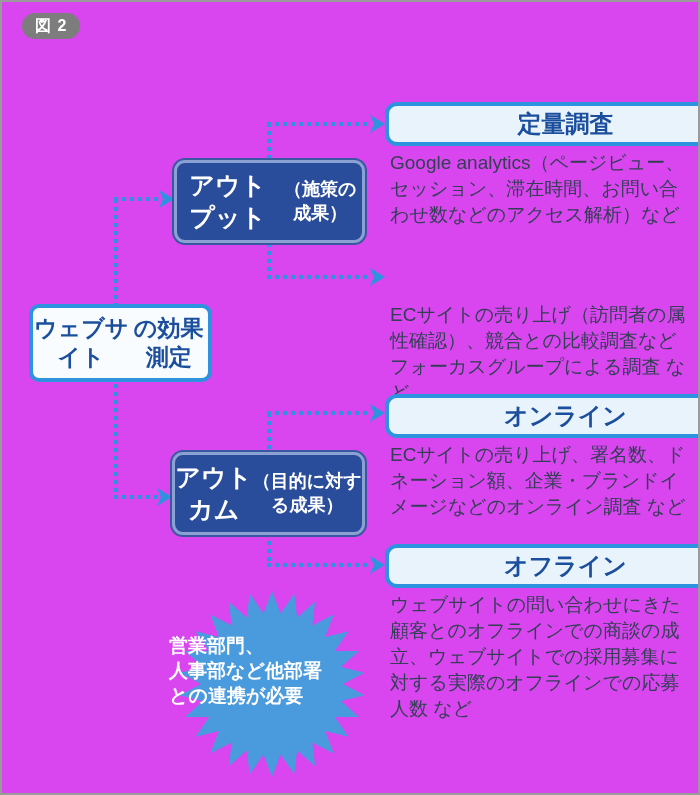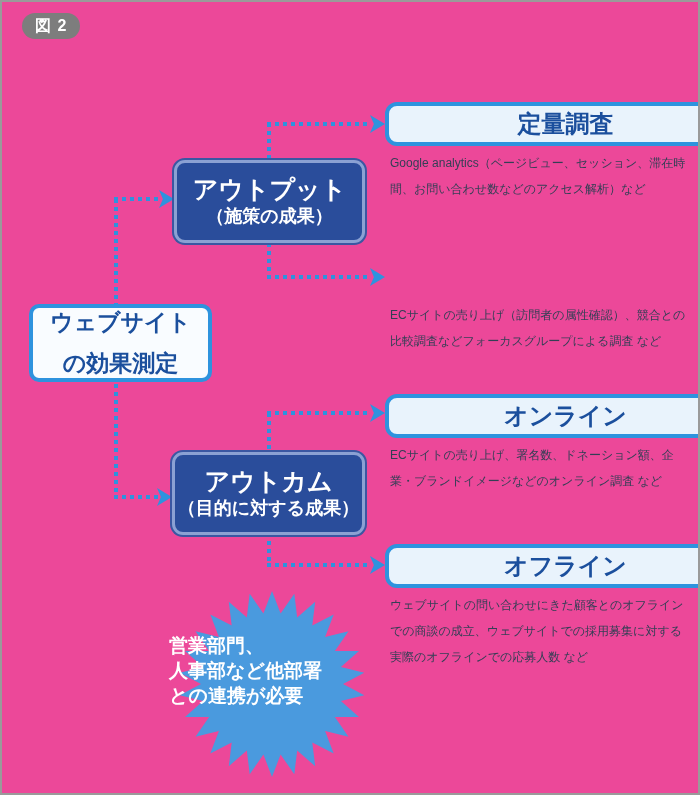--- a/index.html
+++ b/index.html
@@ -9,70 +9,70 @@
     --light-box-fill:#e9f3fc;
     --heading-text:#1b4f9d;
     --body-text:#333f55;
     --starburst:#4a9ade;
     --badge-bg:#7d7d7d;
   }
   *{margin:0;padding:0;box-sizing:border-box;}
   html,body{background:#fff;}
   body{font-family:"Liberation Sans","DejaVu Sans",sans-serif;}
   .page{
-    position:relative;width:700px;height:795px;background:#ec4899;
+    position:relative;width:700px;height:795px;background:#d946ef;
     border:2px solid #9a9a9a;overflow:hidden;
   }
   .badge{
     position:absolute;left:20px;top:11px;
     background:var(--badge-bg,#7d7d7d);color:#fff;
     font-size:16px;font-weight:bold;line-height:26px;
     padding:0 13px;border-radius:14px;letter-spacing:1px;
   }
   .title{
     position:absolute;left:0;top:30px;width:100%;
     text-align:center;font-size:29px;font-weight:bold;color:#0a0a0a;
     letter-spacing:1px;
   }
   
   .root-box{
     position:absolute;left:27px;top:302px;width:183px;height:78px;
     background:#f9fcff;border:4px solid var(--accent,#2e93de);border-radius:10px;
-    display:flex;flex-direction:column;align-items:center;justify-content:space-between;
+    display:flex;flex-direction:row;align-items:center;justify-content:space-between;
     font-size:23px;font-weight:bold;color:var(--heading-text,#1b4f9d);line-height:1.28;
     text-align:center;
   }
   
   .dark-box{
     position:absolute;background:var(--dark-box,#2a4d9b);
     border:3px solid var(--dark-box-ring,#8ba1d3);
     box-shadow:0 0 0 2px #3a57a2;
     border-radius:11px;color:#fff;text-align:center;
-    display:flex;flex-direction:column;align-items:center;justify-content:center;
+    display:flex;align-items:center;justify-content:center;
   }
   .dark-box.output{left:172px;top:158px;width:191px;height:83px;}
   .dark-box.outcome{left:170px;top:450px;width:193px;height:83px;}
   .dark-title{font-size:25px;font-weight:bold;line-height:1.25;}
   .dark-sub{font-size:18px;font-weight:bold;line-height:1.3;}
   
   .leaf-box{
     position:absolute;left:383px;width:361px;height:44px;
     background:var(--light-box-fill,#e9f3fc);
     border:4px solid var(--accent,#2e93de);border-radius:12px;
     display:flex;align-items:center;justify-content:center;
     font-size:24px;font-weight:bold;color:var(--heading-text,#1b4f9d);
   }
   .leaf-quant{top:100px;}
   .leaf-qual{top:252px;}
   .leaf-online{top:392px;}
   .leaf-offline{top:542px;}
   
   .desc{
     position:absolute;left:388px;width:303px;
-    font-size:12px;line-height:26px;color:var(--body-text,#333f55);
+    font-size:19px;line-height:26px;color:var(--body-text,#333f55);
     text-align:left;
   }
   .desc-quant{top:148px;}
   .desc-qual{top:300px;}
   .desc-online{top:440px;}
   .desc-offline{top:590px;}
   
   .dot-h{position:absolute;height:4px;
     background:repeating-linear-gradient(90deg,var(--accent,#2e93de) 0 4px,transparent 4px 8px);}
   .dot-v{position:absolute;width:4px;

